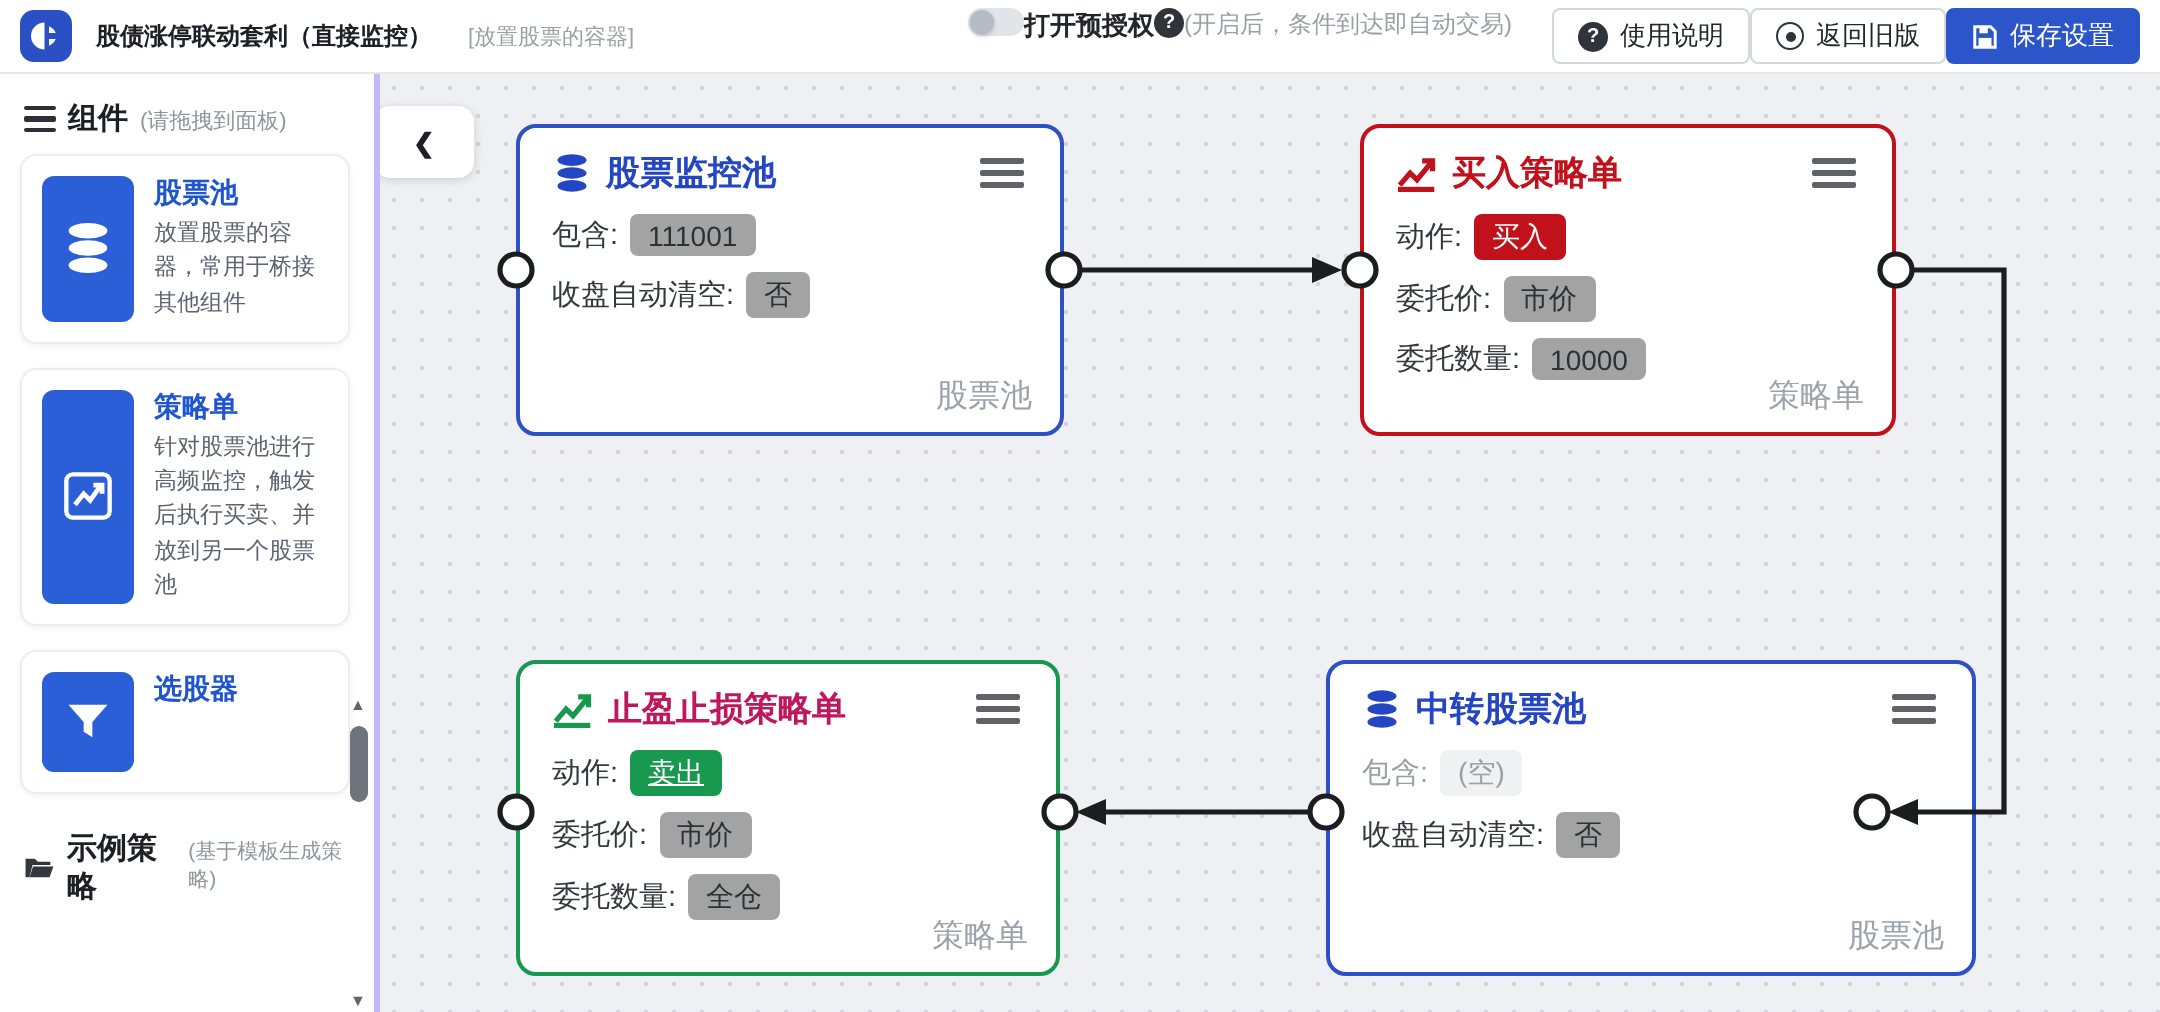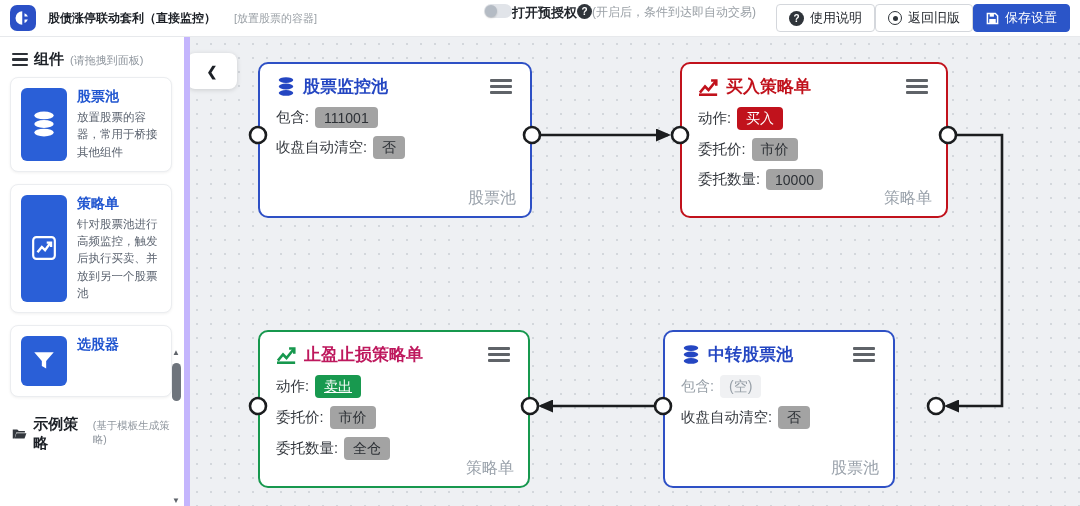--- a/index.html
+++ b/index.html
@@ -25,21 +25,21 @@
          border:1px solid #d4d7dc; background:#fff; font-size:13px; color:#23272d; white-space:nowrap; cursor:pointer; }
   .btn-primary { background:#2b55c8; border-color:#2b55c8; color:#fff; }
   .icon-target { width:14px; height:14px; border-radius:50%; border:1.5px solid #2f343a; position:relative; }
   .icon-target i { position:absolute; left:50%; top:50%; width:5px; height:5px; margin:-2.5px 0 0 -2.5px;
                    border-radius:50%; background:#2f343a; }
 
   
   .body { display:flex; height:469px; }
 
   
-  .sidebar { width:190px; flex:0 0 auto; background:#fff; border-right:6px solid #c4b5fd;
+  .sidebar { width:190px; flex:0 0 auto; background:#fff; border-right:3px solid #c4b5fd;
              position:relative; overflow:hidden; }
   .side-head { display:flex; align-items:baseline; gap:6px; padding:13px 12px 8px 12px; }
   .bars { display:inline-flex; flex-direction:column; gap:3px; align-self:center; }
   .bars i { display:block; width:16px; height:2.5px; background:#2c3036; border-radius:1px; }
   .side-head .t { font-size:15px; font-weight:bold; color:#1c2026; }
   .side-head .h { font-size:11px; color:#8e959d; }
   .card { margin:0 12px 12px 10px; border:1px solid #ebedf0; border-radius:8px; background:#fff;
           box-shadow:0 1px 3px rgba(0,0,0,.06); padding:10px; display:flex; gap:10px; cursor:grab; }
   .card-icon { width:46px; min-height:50px; border-radius:6px; background:#2a5fd7; display:flex;
                align-items:center; justify-content:center; flex:0 0 auto; align-self:stretch; }
@@ -283,21 +283,21 @@
           <span>委托价:</span>
           <span class="badge badge-gray">市价</span>
         </div>
         <div class="nrow">
           <span>委托数量:</span>
           <span class="badge badge-gray">全仓</span>
         </div>
         <span class="ntype">策略单</span>
       </div>
 
-      <div class="node node-blue" style="left:473px;top:293px;width:232px;height:158px">
+      <div class="node node-blue" style="left:473px;top:293px;width:325px;height:158px">
         <div class="node-head">
           <svg width="20" height="21" viewBox="0 0 24 26">
             <ellipse cx="12" cy="5" rx="9" ry="3.6" fill="#2446c2"></ellipse>
             <ellipse cx="12" cy="13" rx="9" ry="3.6" fill="#2446c2"></ellipse>
             <ellipse cx="12" cy="21" rx="9" ry="3.6" fill="#2446c2"></ellipse>
           </svg>
           <span class="ntitle">中转股票池</span>
           <span class="nmenu">
               <i></i>
               <i></i>

